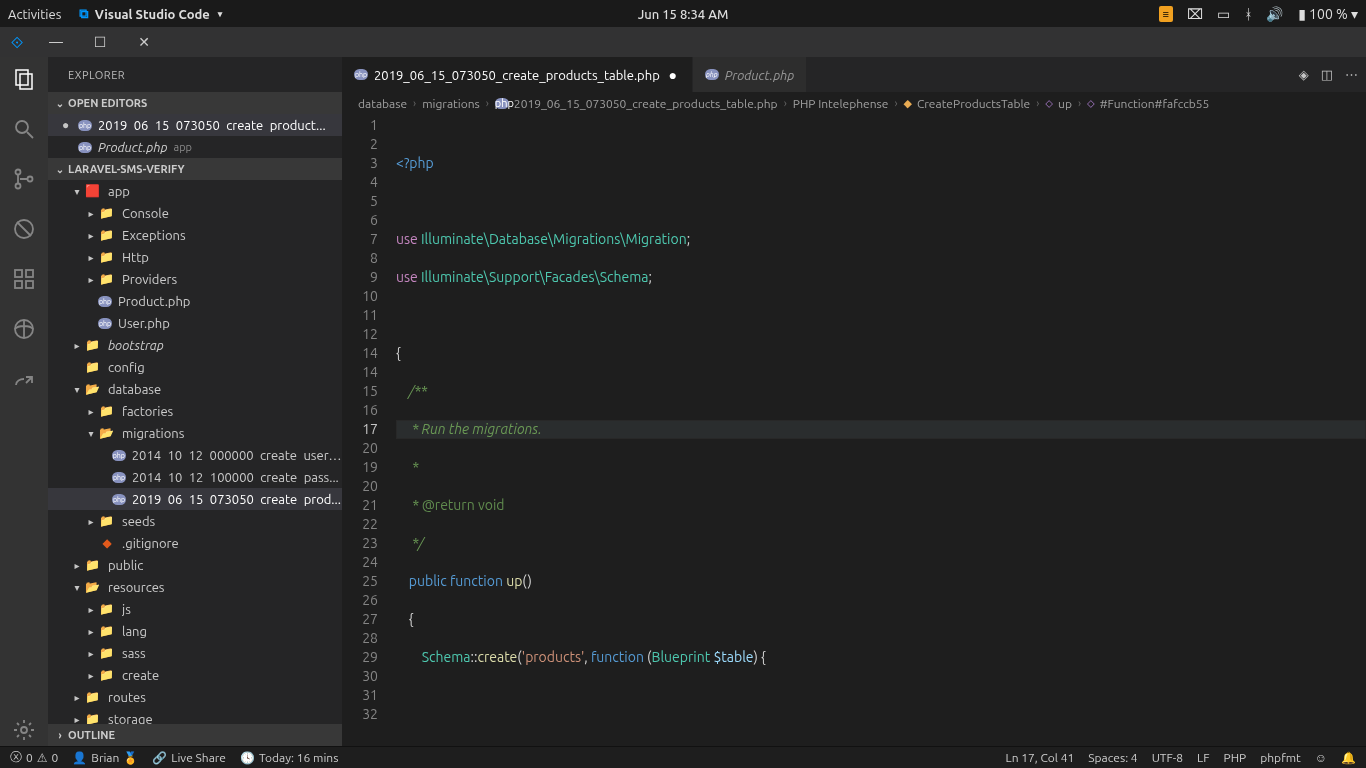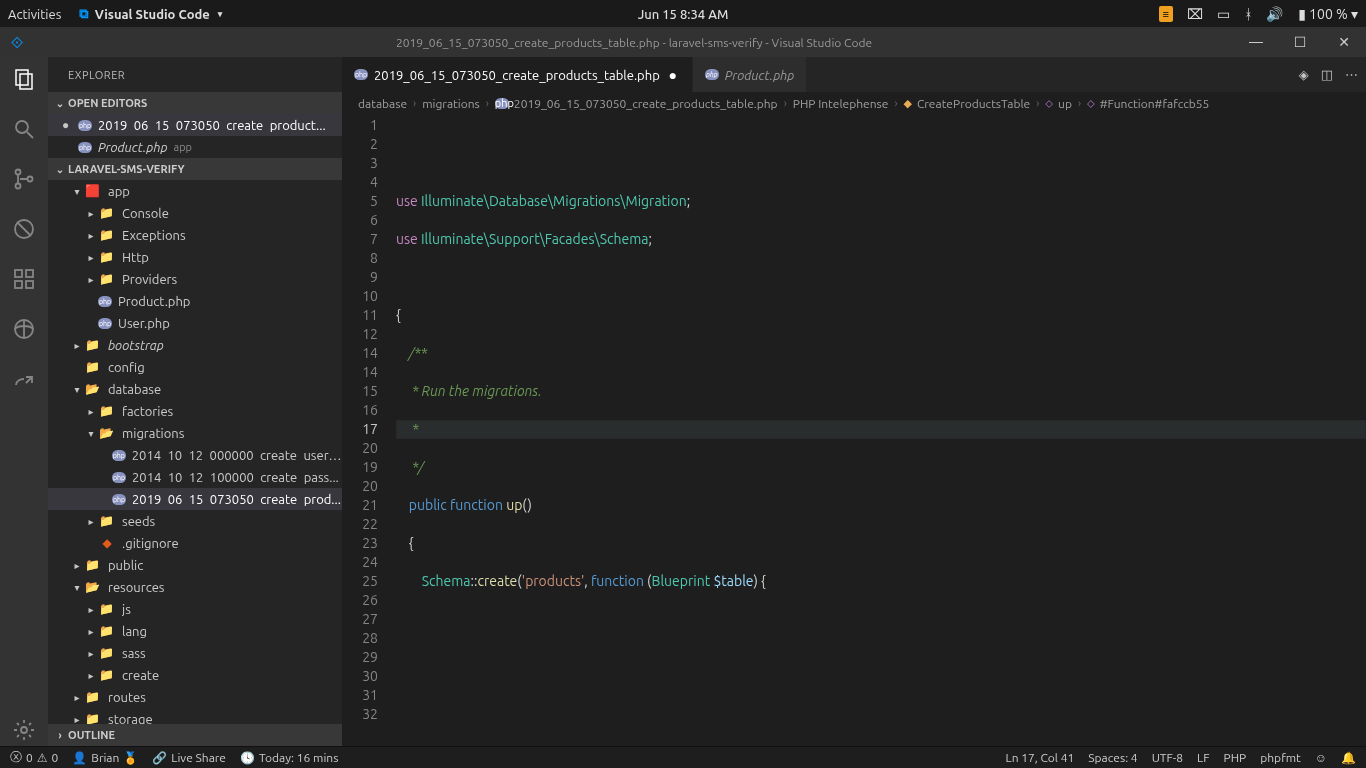--- a/index.html
+++ b/index.html
@@ -92,21 +92,20 @@
     <span class="ico">ᚼ</span>
     <span class="ico">🔊</span>
     <span class="ico">▮ <span>100 %</span> ▾</span>
   </div>
 </div>
 
 <div class="vs">
 
   <div class="titlebar">
     <div class="logo">⟐</div>
-    <div class="title">2019_06_15_073050_create_products_table.php - laravel-sms-verify - Visual Studio Code</div>
     <div class="winbtn">—</div>
     <div class="winbtn">☐</div>
     <div class="winbtn">✕</div>
   </div>
 
   <div class="main">
 
     <div class="activity">
       <div class="aitem active"><svg viewBox="0 0 24 24" fill="none" stroke="currentColor" stroke-width="1.5">
             <rect x="4" y="3" width="12" height="15"></rect>
@@ -370,28 +369,30 @@
             <div>26</div>
             <div>27</div>
             <div>28</div>
             <div>29</div>
             <div>30</div>
             <div>31</div>
             <div>32</div>
           </div>
         <div class="lines" id="lines">
 <div class="hl-line" style="top:calc(2px + 16*19px)"></div>
+<div class="l"><span class="php-open">&lt;?php</span></div>
 <div class="l"> </div>
 <div class="l"><span class="k">use</span> <span class="t">Illuminate\Database\Migrations\</span><span class="t" style="color:#4ec9b0">Migration</span><span class="p">;</span></div>
 <div class="l"><span class="k">use</span> <span class="t">Illuminate\Support\Facades\</span><span class="t">Schema</span><span class="p">;</span></div>
 <div class="l"> </div>
 <div class="l"><span class="p">{</span></div>
 <div class="l">    <span class="c">/**</span></div>
 <div class="l">    <span class="c"> * Run the migrations.</span></div>
 <div class="l">    <span class="c"> *</span></div>
+<div class="l">    <span class="c"> * </span><span class="n">@return</span><span class="c"> </span><span class="n">void</span></div>
 <div class="l">    <span class="c"> */</span></div>
 <div class="l">    <span class="m">public</span> <span class="m">function</span> <span class="f">up</span><span class="p">()</span></div>
 <div class="l">    <span class="p">{</span></div>
 <div class="l">        <span class="t">Schema</span><span class="p">::</span><span class="f">create</span><span class="p">(</span><span class="s">'products'</span><span class="p">, </span><span class="m">function</span> <span class="p">(</span><span class="t">Blueprint</span> <span class="v">$table</span><span class="p">) {</span></div>
 
 
 
 
 
 

